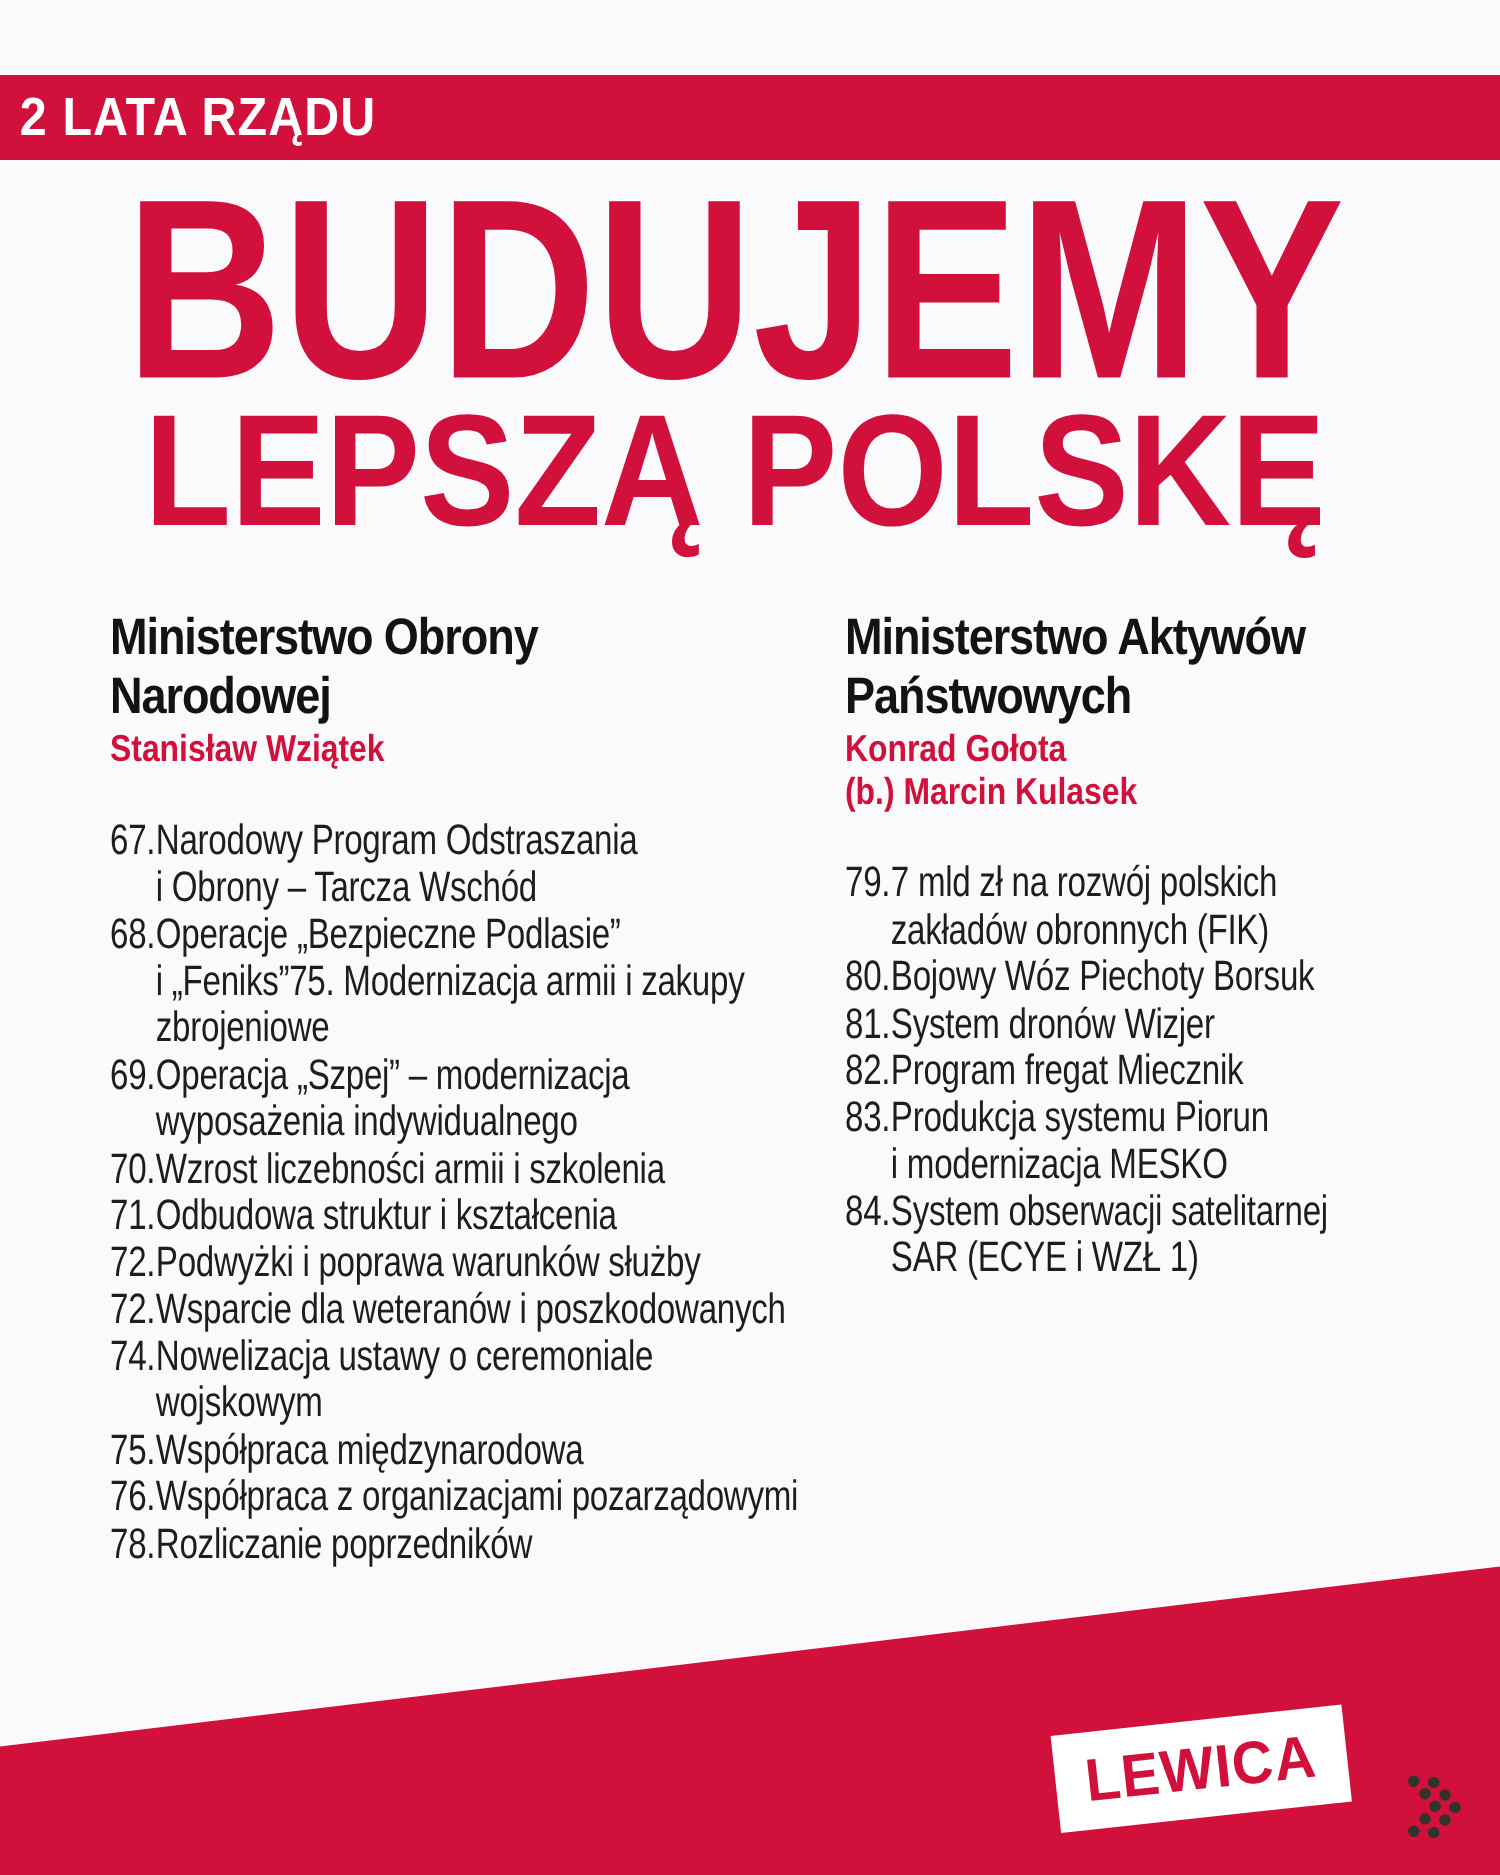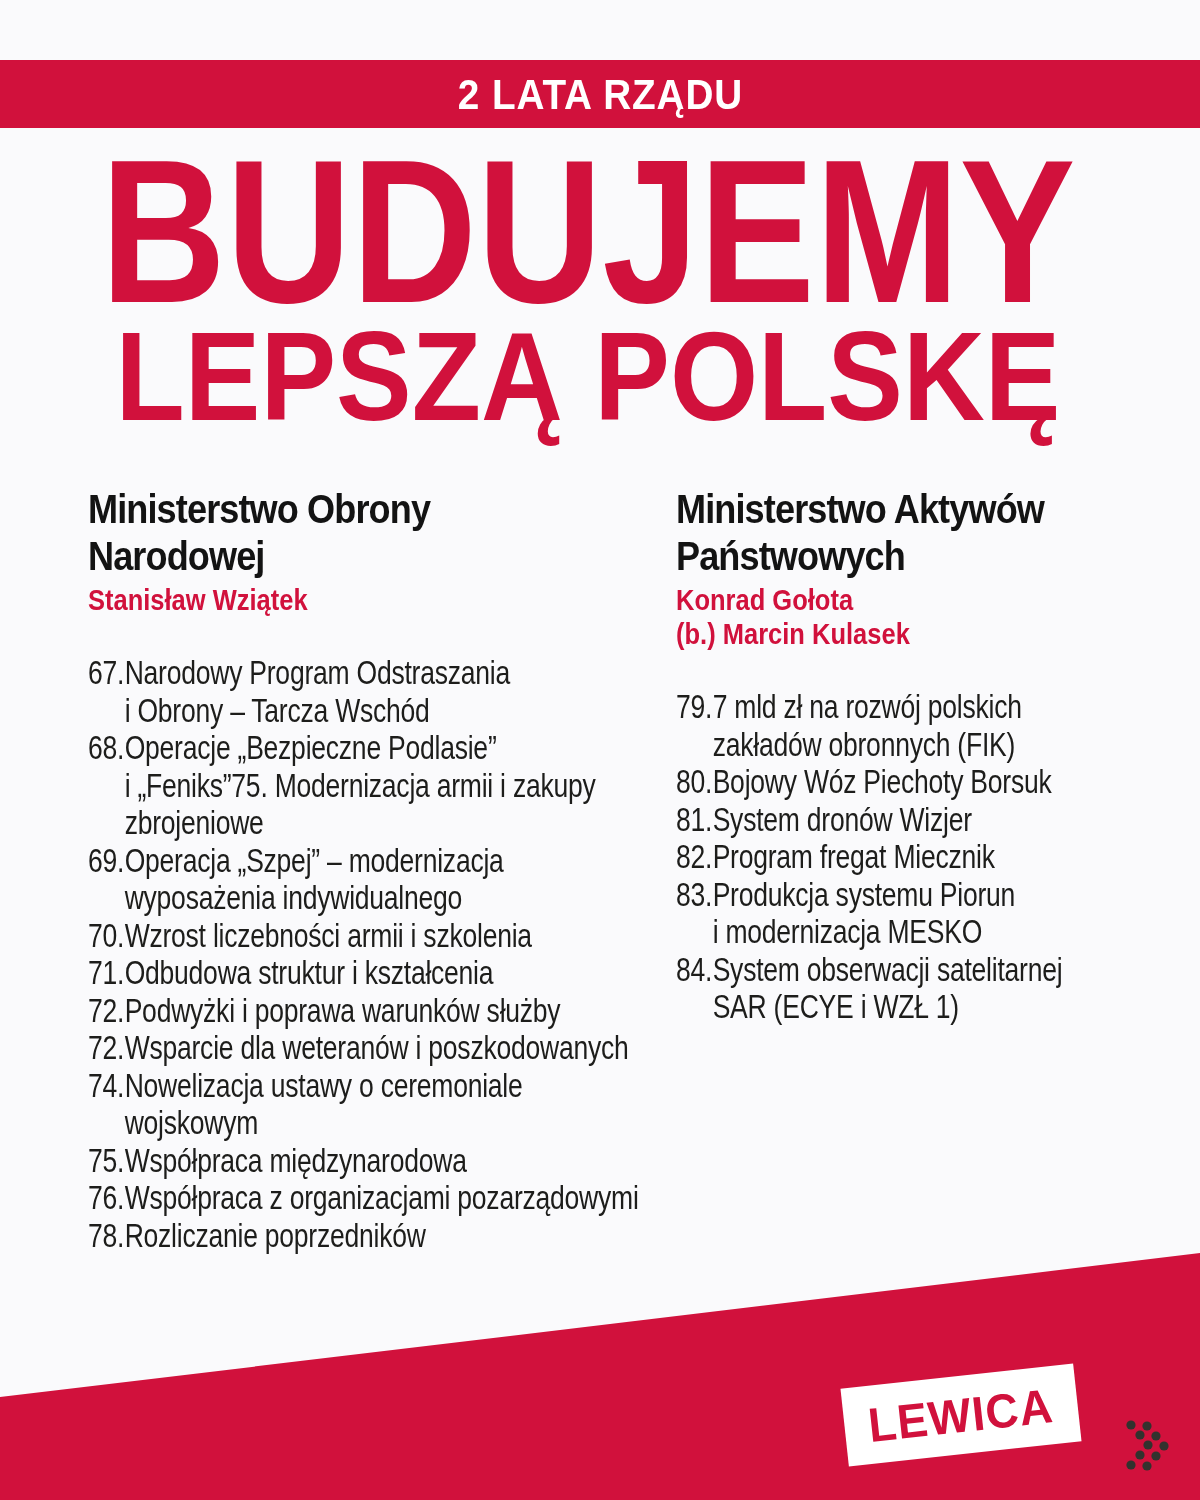--- a/index.html
+++ b/index.html
@@ -14,21 +14,21 @@
     width:1200px;height:1500px;
     background:var(--bg);
     overflow:hidden;
     font-family:"Liberation Sans", sans-serif;
     margin:0 auto;
   }
   
   .top-band{
     position:absolute;left:0;top:60px;width:1200px;height:68px;
     background:var(--red);
-    display:flex;align-items:center;justify-content:center;
+    display:flex;align-items:center;
   }
   .top-band .label{
     color:#fff;font-weight:bold;font-size:43px;letter-spacing:1px;
     transform:scale(0.9,1);transform-origin:center;
     white-space:nowrap;
   }
   
   .title-svg{position:absolute;left:0;top:0;width:1200px;height:470px;}
   .title-svg text{
     font-family:"Liberation Sans", sans-serif;

